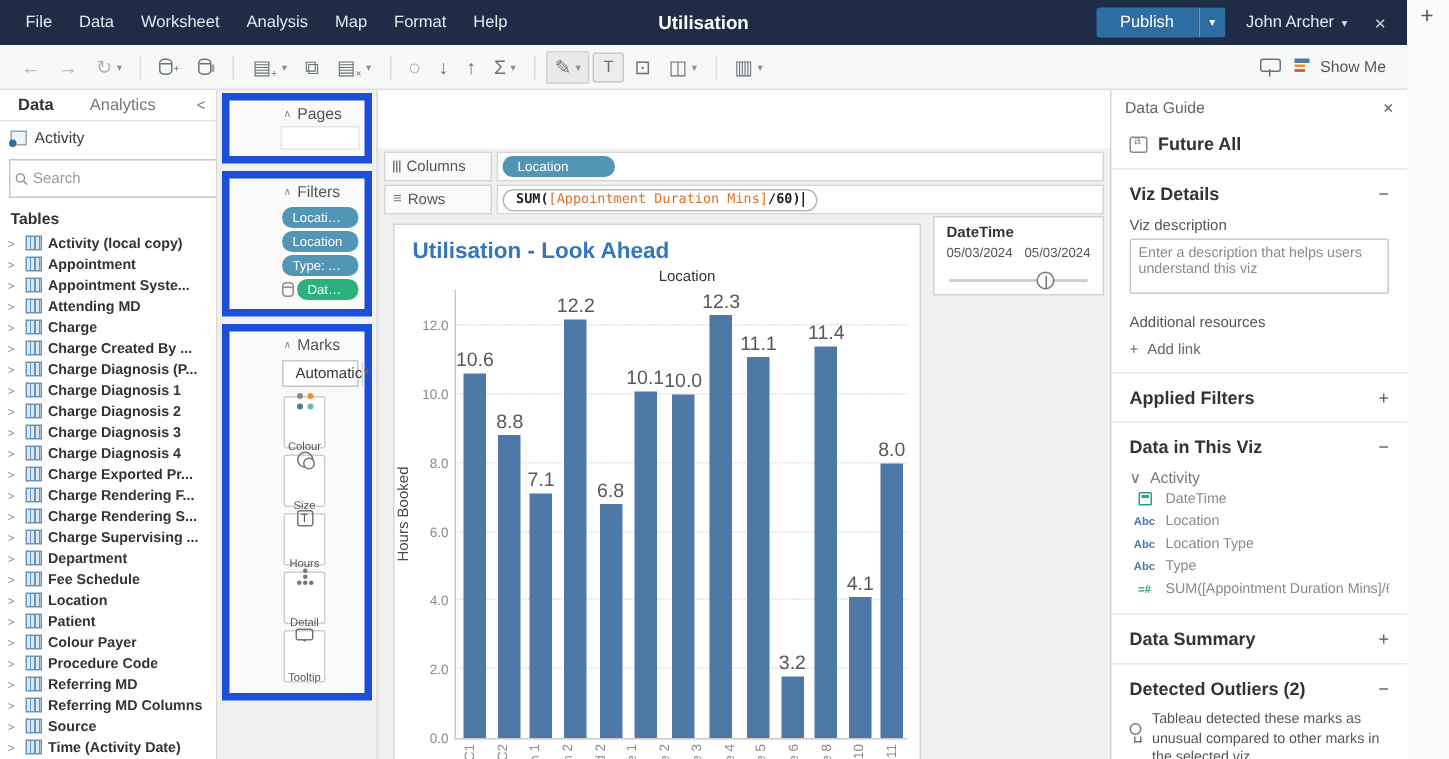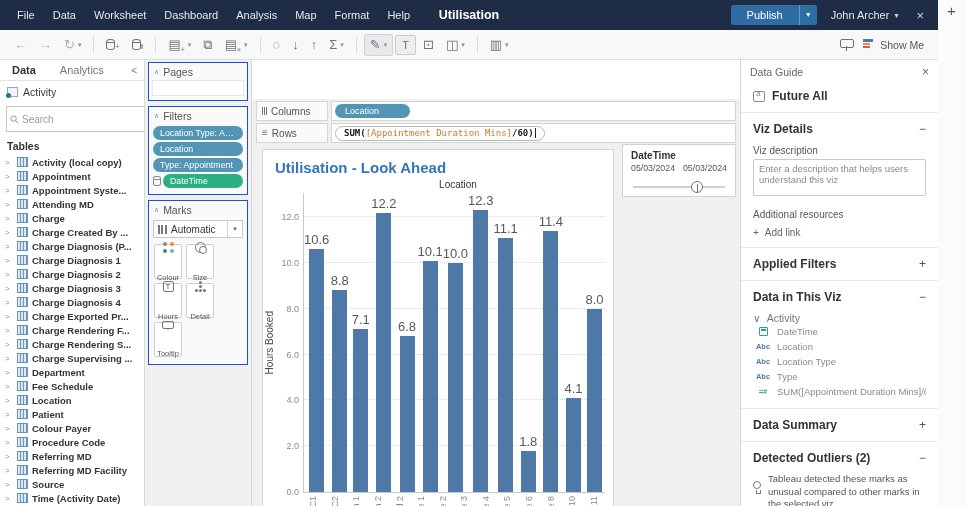--- a/index.html
+++ b/index.html
@@ -61,21 +61,21 @@
   .search-box input::placeholder { color:#9a9a9a; }
   .tables-label { font-size:10.5px; font-weight:bold; color:#333; padding:6px 7px 3px; }
   .tbl-row { display:flex; align-items:center; height:14px; padding-left:5px; gap:4px; white-space:nowrap; overflow:hidden; }
   .tbl-chev { color:#8a8a8a; font-size:8px; width:8px; flex:none; }
   .tbl-ic { width:11px; height:10px; flex:none; border:1px solid #6a93b8; background:
       repeating-linear-gradient(90deg,#dcE9f4 0 2px,#6a93b8 2px 3px); }
   .tbl-name { font-size:9.5px; color:#333; font-weight:600; overflow:hidden; text-overflow:ellipsis; }
 
   
   .cards-col { position:absolute; left:145px; top:60px; width:107px; height:446px; background:#f0f0f0; border-right:1px solid #d8d8d8; padding:2px 3px; }
-  .card { background:#fafafa; border:1px solid #1d4ed8; margin-bottom:5px; }
+  .card { background:#fafafa; border:5px solid #1d4ed8; margin-bottom:5px;padding-left:31px; }
   .card-head { display:flex; align-items:center; gap:4px; font-size:10.5px; color:#555; padding:3px 5px 2px; }
   .card-chev { font-size:7px; color:#888; }
   .card-pages-body { height:16px; background:#fff; margin:0 3px 4px; border:1px solid #e6e6e6; }
   .pill-row { display:flex; align-items:center; margin:2px 4px; gap:2px; }
   .pill { flex:1; height:14px; border-radius:8px; color:#fff; font-size:8.8px; line-height:14px; padding:0 7px;
       white-space:nowrap; overflow:hidden; text-overflow:ellipsis; }
   .pill.blue { background:#5395b5; }
   .pill.green { background:#2bb07f; }
   .cyl-ic { width:8px; height:10px; flex:none; border:1px solid #8a8a8a; border-radius:3px/2.5px; position:relative; }
   .cyl-ic:before { content:""; position:absolute; left:0; right:0; top:2px; border-top:1px solid #8a8a8a; }
@@ -166,21 +166,20 @@
 </head>
 <body>
 
 <div class="window">
 
   <div class="topbar">
     <div class="menus" id="menus">
         <span class="menu-item">File</span>
         <span class="menu-item">Data</span>
         <span class="menu-item">Worksheet</span>
-        <span class="menu-item">Dashboard</span>
         <span class="menu-item">Analysis</span>
         <span class="menu-item">Map</span>
         <span class="menu-item">Format</span>
         <span class="menu-item">Help</span>
       </div>
     <div class="tb-title">Utilisation</div>
     <div class="tb-right">
       <div class="publish-group">
         <div class="publish-main">Publish</div>
         <div class="publish-caret">▾</div>
@@ -402,21 +401,21 @@
           <span class="tbl-name">Procedure Code</span>
         </div>
         <div class="tbl-row">
           <span class="tbl-chev">&gt;</span>
           <span class="tbl-ic"></span>
           <span class="tbl-name">Referring MD</span>
         </div>
         <div class="tbl-row">
           <span class="tbl-chev">&gt;</span>
           <span class="tbl-ic"></span>
-          <span class="tbl-name">Referring MD Facility</span>
+          <span class="tbl-name">Referring MD Columns</span>
         </div>
         <div class="tbl-row">
           <span class="tbl-chev">&gt;</span>
           <span class="tbl-ic"></span>
           <span class="tbl-name">Source</span>
         </div>
         <div class="tbl-row">
           <span class="tbl-chev">&gt;</span>
           <span class="tbl-ic"></span>
           <span class="tbl-name">Time (Activity Date)</span>
@@ -588,21 +587,21 @@
               </div>
               <div class="bar-slot">
                 <div class="bar-val">12.3</div>
                 <div class="bar" style="height: 281.679px; background: rgb(78, 121, 167);"></div>
               </div>
               <div class="bar-slot">
                 <div class="bar-val">11.1</div>
                 <div class="bar" style="height: 254.198px; background: rgb(78, 121, 167);"></div>
               </div>
               <div class="bar-slot">
-                <div class="bar-val">1.8</div>
+                <div class="bar-val">3.2</div>
                 <div class="bar" style="height: 41.2214px; background: rgb(78, 121, 167);"></div>
               </div>
               <div class="bar-slot">
                 <div class="bar-val">11.4</div>
                 <div class="bar" style="height: 261.069px; background: rgb(78, 121, 167);"></div>
               </div>
               <div class="bar-slot">
                 <div class="bar-val">4.1</div>
                 <div class="bar" style="height: 93.8931px; background: rgb(78, 121, 167);"></div>
               </div>

